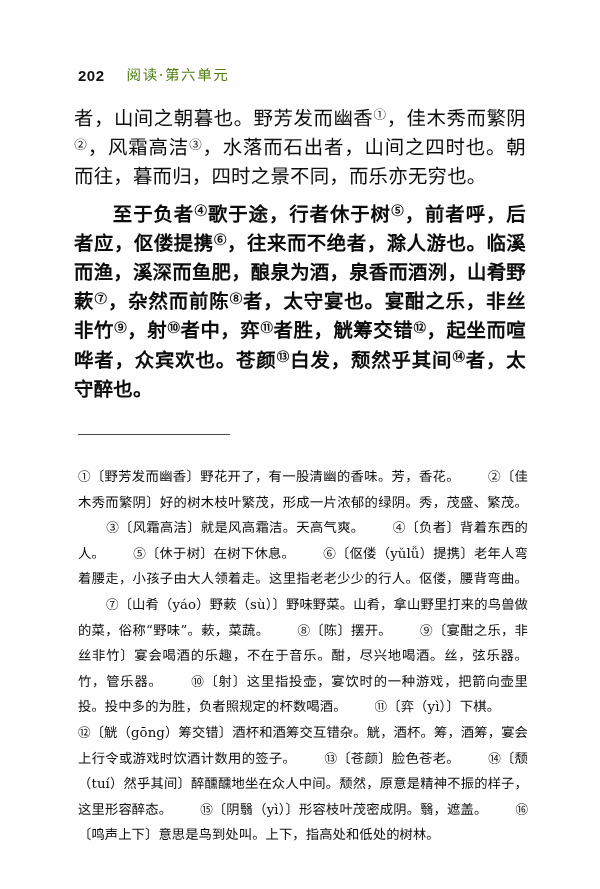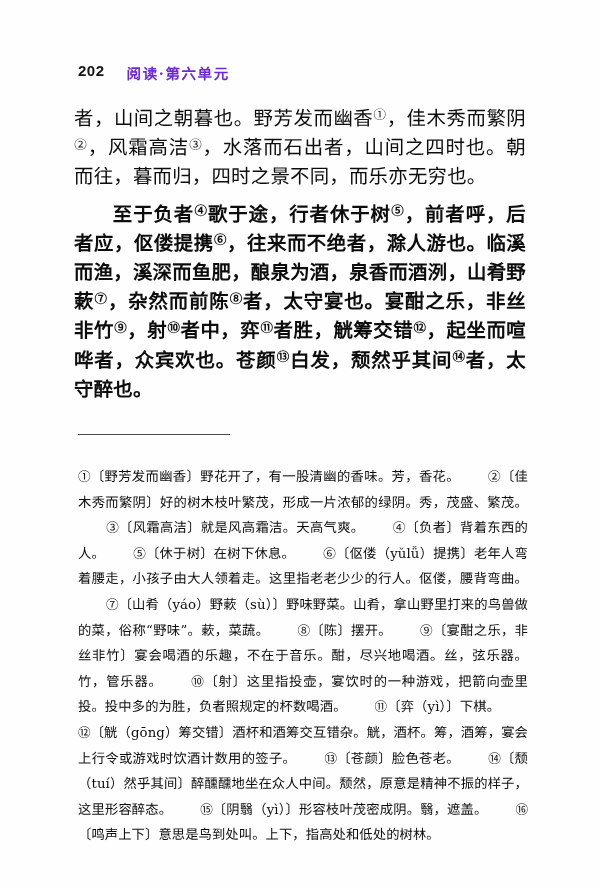--- a/index.html
+++ b/index.html
@@ -23,36 +23,36 @@
     box-sizing: border-box;
   }
 
   
   .runhead {
     position: absolute;
     top: 62px;
     left: 78px;
     right: 60px;
     display: flex;
-    align-items: flex-start;
+    align-items: flex-end;
     gap: 22px;
     height: 22px;
   }
   .runhead .folio {
     font-family: "Liberation Sans", sans-serif;
     font-weight: bold;
     font-size: 15px;
     color: #141414;
     letter-spacing: 0.5px;
   }
   .runhead .section {
     font-family: "DejaVu Serif", "Liberation Serif", serif;
-    font-weight: bold;
+    font-weight: normal;
     font-size: 14.5px;
-    color: #6d28d9;
+    color: #4d7c0f;
     letter-spacing: 1.6px;
   }
 
   
   .body-text {
     position: absolute;
     top: 96px;
     left: 74px;
     width: 452px;
   }

